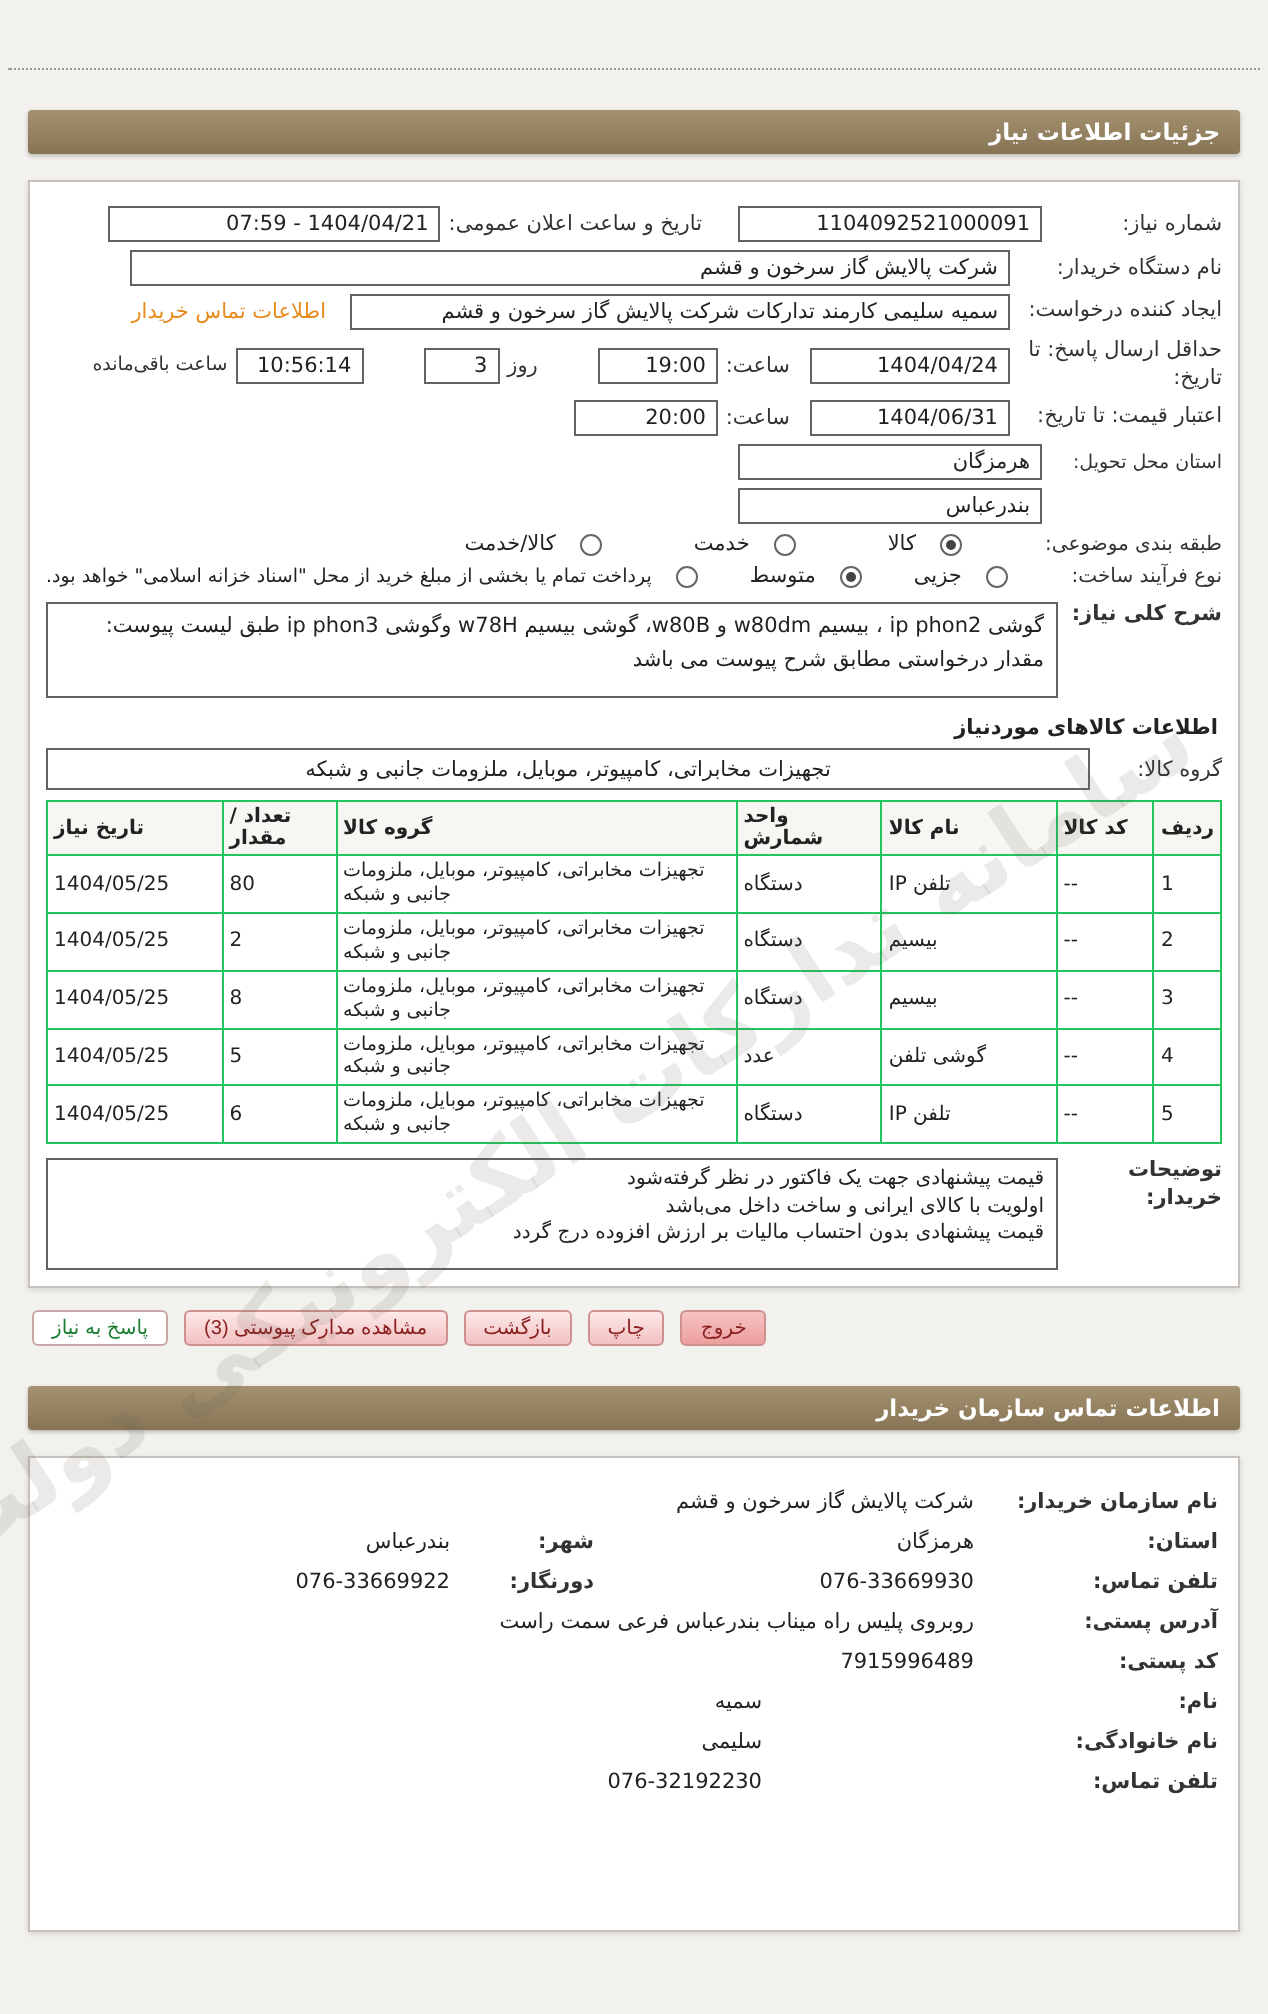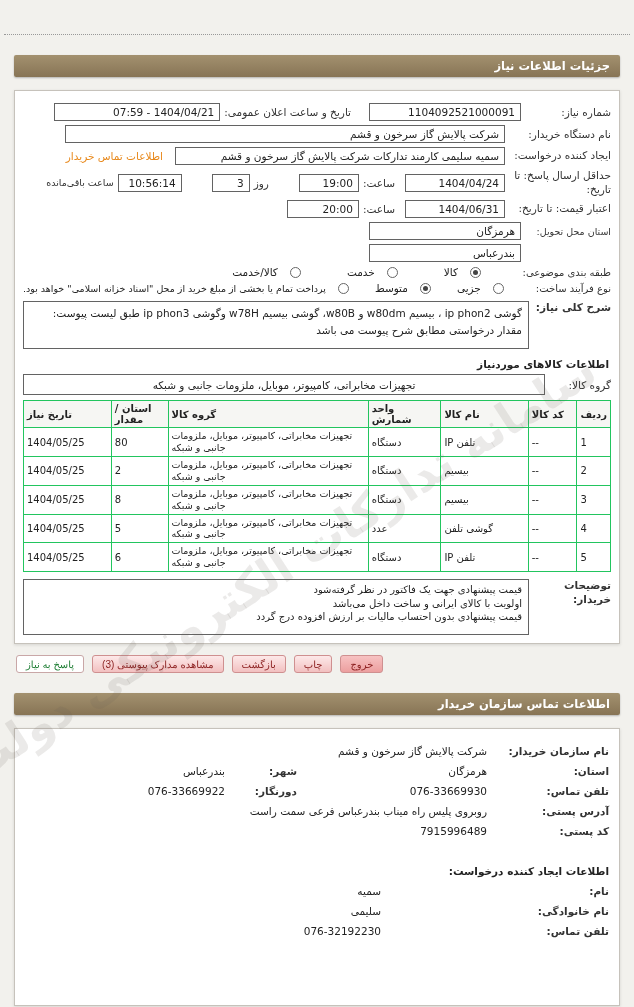--- a/index.html
+++ b/index.html
@@ -184,21 +184,21 @@
         <col style="width:57px">
         <col style="width:88px">
     </colgroup>
     <thead>
       <tr>
         <th>ردیف</th>
         <th>کد کالا</th>
         <th>نام کالا</th>
         <th>واحد شمارش</th>
         <th>گروه کالا</th>
-        <th>استان / مقدار</th>
+        <th>تعداد / مقدار</th>
         <th>تاریخ نیاز</th>
       </tr>
     </thead>
     <tbody>
       <tr>
         <td>1</td>
         <td>--</td>
         <td>تلفن IP</td>
         <td>دستگاه</td>
         <td class="group">تجهیزات  مخابراتی،  کامپیوتر،  موبایل،  ملزومات  جانبی و  شبکه</td>
@@ -291,21 +291,20 @@
   <div class="crow single">
     <span class="lbl bold">آدرس پستی:</span>
     <span>روبروی پلیس راه میناب بندرعباس فرعی  سمت  راست</span>
   </div>
 
   <div class="crow single">
     <span class="lbl bold">کد پستی:</span>
     <span>7915996489</span>
   </div>
 
-  <div class="section-lbl" style="margin-top:28px">اطلاعات ایجاد کننده درخواست:</div>
 
   <div class="creator-row">
     <span class="lbl bold">نام:</span>
     <span>سمیه</span>
   </div>
 
   <div class="creator-row">
     <span class="lbl bold">نام خانوادگی:</span>
     <span>سلیمی</span>
   </div>

